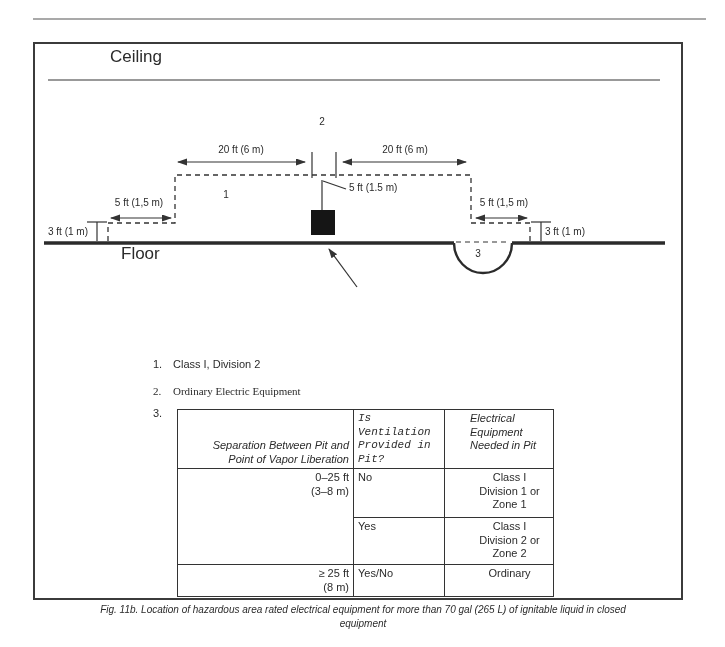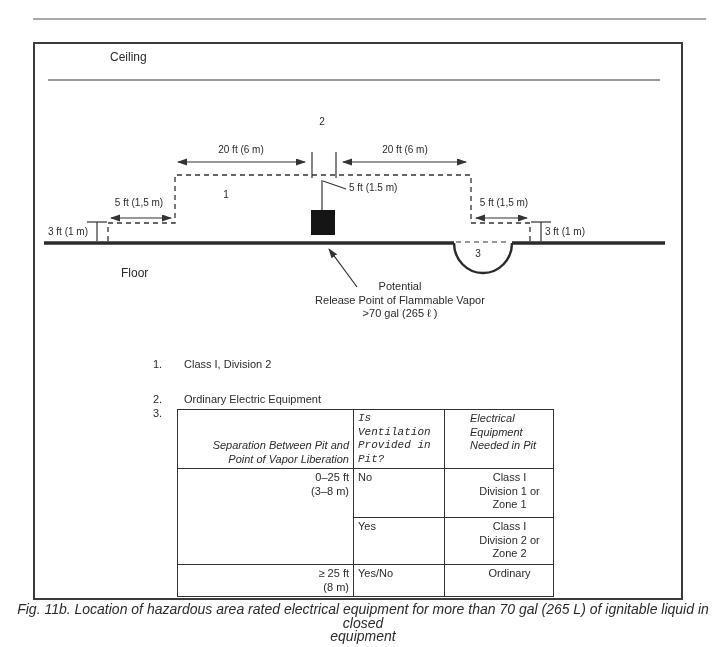--- a/index.html
+++ b/index.html
@@ -7,43 +7,43 @@
     position:relative;width:725px;height:647px;background:#ffffff;
     font-family:"Liberation Sans",sans-serif;color:#2b2b2b;overflow:hidden;
   }
   .top-rule{position:absolute;left:33px;top:18px;width:673px;height:2px;background:#a9a9a9;}
   .figure-frame{
     position:absolute;left:33px;top:42px;width:646px;height:554px;
     border:2px solid #3b3b3b;background:#ffffff;
   }
   svg.diagram{position:absolute;left:0;top:0;width:725px;height:647px;pointer-events:none;}
   .lbl{position:absolute;white-space:nowrap;color:#2b2b2b;}
-  .f13{font-size:12px;line-height:14px;}
+  .f13{font-size:17px;line-height:14px;}
   .f10{font-size:10px;line-height:11px;}
   .ctr{text-align:center;}
   .rgt{text-align:right;}
   .pre{white-space:pre-line;}
   .release-text{position:absolute;left:249px;top:280px;width:302px;text-align:center;
     font-size:11px;line-height:13.5px;white-space:pre-line;}
   .legend-row{position:absolute;left:153px;font-size:11px;line-height:13px;}
   .legend-num{display:inline-block;width:16px;text-align:left;vertical-align:top;}
-  .legend-label{display:inline-block;margin-left:15px;vertical-align:top;}
+  .legend-label{display:inline-block;margin-left:4px;vertical-align:top;}
   table.pit-table{
     position:absolute;left:177px;top:409px;border-collapse:collapse;
     font-size:11px;line-height:13.5px;color:#2b2b2b;
   }
   table.pit-table td{border:1.5px solid #333;padding:2px 4px;vertical-align:top;}
   table.pit-table td.c1{width:166px;padding-left:5px;text-align:right;}
   table.pit-table td.c2{width:82px;text-align:left;}
   table.pit-table td.c3{width:79px;text-align:center;padding-left:25px;}
   table.pit-table td.hdr{font-style:italic;}
   table.pit-table td.hdr-bottom{vertical-align:bottom;}
   .caption{
     position:absolute;left:13px;top:603px;width:700px;text-align:center;
-    font-style:italic;font-size:14px;line-height:13.5px;white-space:pre-line;color:#2b2b2b;
+    font-style:italic;font-size:10px;line-height:13.5px;white-space:pre-line;color:#2b2b2b;
   }
 </style>
 </head>
 <body>
 
 <div id="page">
 
   <div class="top-rule"></div>
 
   <div class="figure-frame"></div>
@@ -83,42 +83,39 @@
     <line x1="541" y1="222" x2="541" y2="241" stroke="#333" stroke-width="1.2"></line>
 
     <line x1="322" y1="180" x2="322" y2="210" stroke="#333" stroke-width="1.2"></line>
     <line x1="323" y1="181" x2="346" y2="189" stroke="#333" stroke-width="1.1"></line>
     <rect x="311" y="210" width="24" height="25" fill="#151515"></rect>
 
     <line x1="357" y1="287" x2="329" y2="249" stroke="#333" stroke-width="1.2" marker-end="url(#ahEnd)"></line>
   </svg>
 
   <div class="lbl f13" style="left:110px;top:50px;">Ceiling</div>
-  <div class="lbl f13" style="left:121px;top:247px;margin-top:19px;">Floor</div>
+  <div class="lbl f13" style="left:121px;top:247px;">Floor</div>
 
   <div class="lbl f10 ctr" style="left:315px;top:116px;width:14px;">2</div>
   <div class="lbl f10 ctr" style="left:219px;top:189px;width:14px;">1</div>
   <div class="lbl f10 ctr" style="left:471px;top:248px;width:14px;">3</div>
 
   <div class="lbl f10 ctr" style="left:201px;top:144px;width:80px;">20 ft (6 m)</div>
   <div class="lbl f10 ctr" style="left:365px;top:144px;width:80px;">20 ft (6 m)</div>
   <div class="lbl f10" style="left:349px;top:182px;">5 ft (1.5 m)</div>
   <div class="lbl f10 ctr" style="left:99px;top:197px;width:80px;">5 ft (1,5 m)</div>
   <div class="lbl f10 ctr" style="left:464px;top:197px;width:80px;">5 ft (1,5 m)</div>
   <div class="lbl f10 rgt" style="left:26px;top:226px;width:62px;">3 ft (1 m)</div>
   <div class="lbl f10" style="left:545px;top:226px;">3 ft (1 m)</div>
 
-  <div class="release-text">Potential
-Release Point of Flammable Vapor
-&gt;70 gal (265 ℓ )</div>
 
   <div class="legend-row" style="top:358px;">
     <span class="legend-num">1.</span><span class="legend-label">Class I, Division 2</span>
   </div>
-  <div class="legend-row" style="top:393px;">
+  <div class="legend-row" style="top:385px;font-family:Liberation Serif, serif;">
     <span class="legend-num">2.</span><span class="legend-label">Ordinary Electric Equipment</span>
   </div>
   <div class="legend-row" style="top:407px;">
     <span class="legend-num">3.</span>
   </div>
 
   <table class="pit-table">
     <tbody>
         <tr>
       <td class="c1 hdr hdr-bottom pre" style="height:42px;">Separation Between Pit and

